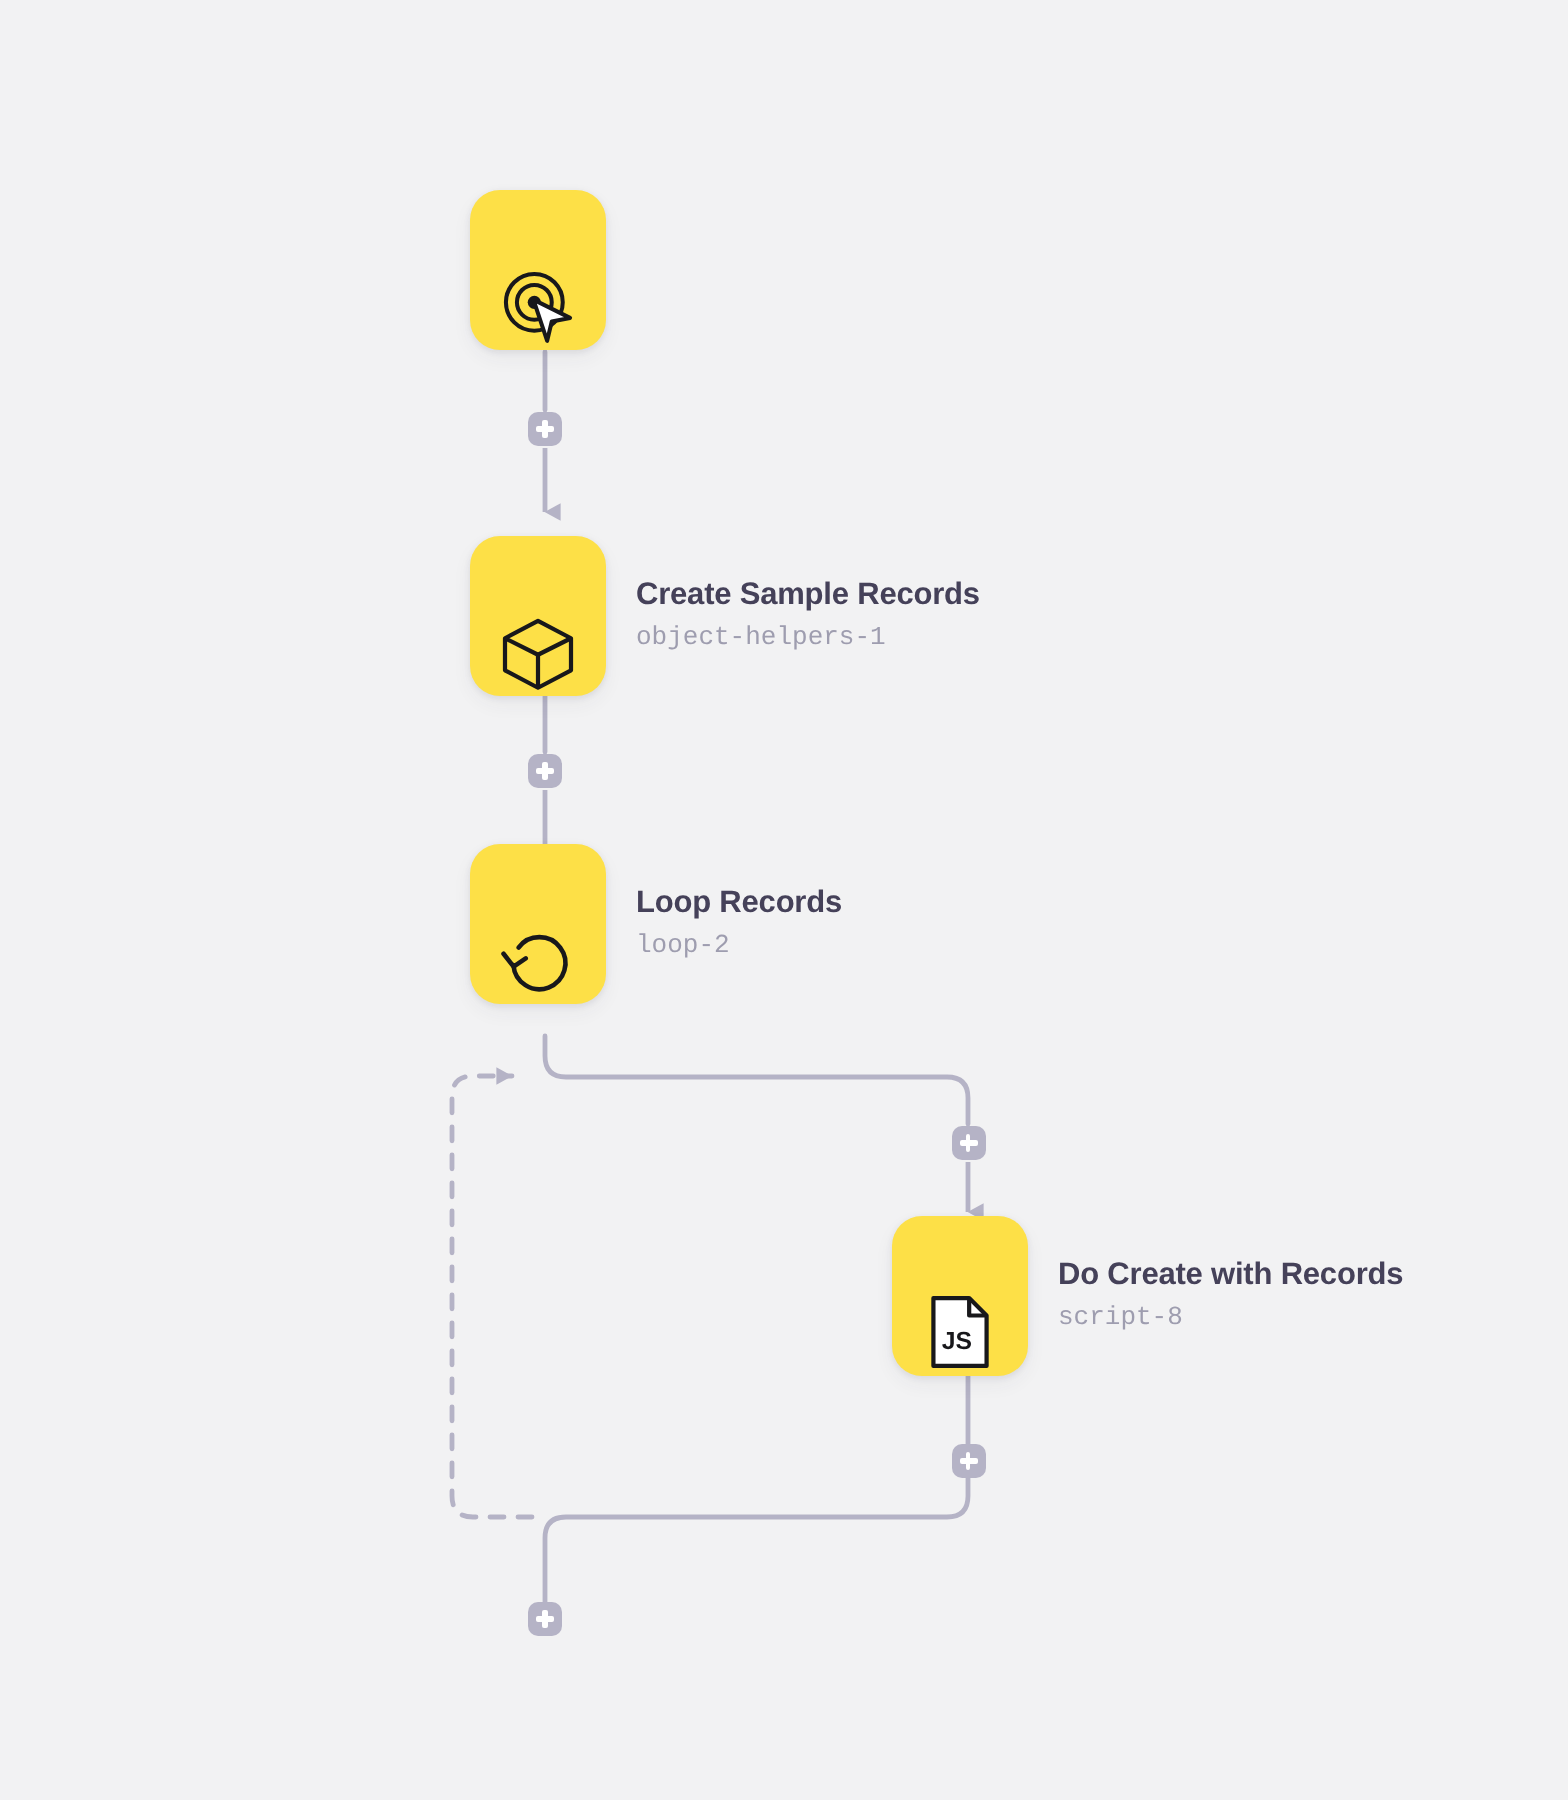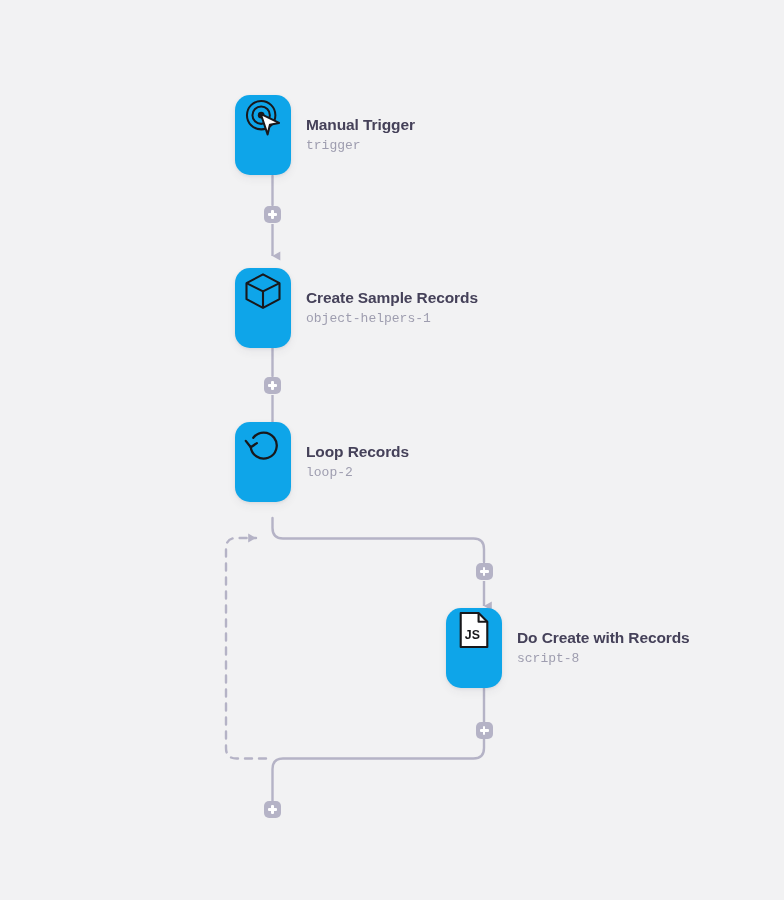--- a/index.html
+++ b/index.html
@@ -30,27 +30,27 @@
     pointer-events: none;
   }
 
   
   .node {
     position: absolute;
     display: flex;
     align-items: center;
   }
   .node-card {
-    width: 56px;
+    width: 68px;
     height: 80px;
-    background: #0ea5e9;
+    background: #fde047;
     border-radius: 15px;
     box-shadow: 0 1px 3px rgba(60,60,80,0.10), 0 4px 10px rgba(60,60,80,0.055);
     display: flex;
-    align-items: flex-start;
+    align-items: flex-end;
     justify-content: center;
     flex: none;
   }
   .node-icon {
     width: 44px;
     height: 44px;
     display: block;
   }
   .node-labels {
     margin-left: 15px;
@@ -142,24 +142,20 @@
 
   <div class="node" style="left:235px; top:95px;">
     <div class="node-card">
       <svg class="node-icon" viewBox="0 0 48 48">
         <circle cx="22" cy="22" r="15.5" fill="none" stroke="#18181b" stroke-width="2.2"></circle>
         <circle cx="22" cy="22" r="9.5" fill="none" stroke="#18181b" stroke-width="2.2"></circle>
         <circle cx="22" cy="22" r="3.6" fill="#18181b"></circle>
         <path d="M21.5,20.5 L41.5,30.5 L31.5,32.5 L29,43 Z" fill="#ffffff" stroke="#18181b" stroke-width="2.2" stroke-linejoin="round"></path>
       </svg>
     </div>
-    <div class="node-labels">
-      <div class="node-title">Manual Trigger</div>
-      <div class="node-sub">trigger</div>
-    </div>
   </div>
 
   <div class="plus-btn" style="left:264px; top:206px;"></div>
 
   <div class="node" style="left:235px; top:268px;">
     <div class="node-card">
       <svg class="node-icon" viewBox="0 0 48 48">
         <path d="M24,7 L42,16.5 L42,34 L24,43.5 L6,34 L6,16.5 Z" fill="none" stroke="#18181b" stroke-width="2.3" stroke-linejoin="round"></path>
         <path d="M6,16.5 L24,25.5 L42,16.5" fill="none" stroke="#18181b" stroke-width="2.3" stroke-linejoin="round"></path>
         <line x1="24" y1="25.5" x2="24" y2="43.5" stroke="#18181b" stroke-width="2.3"></line>

